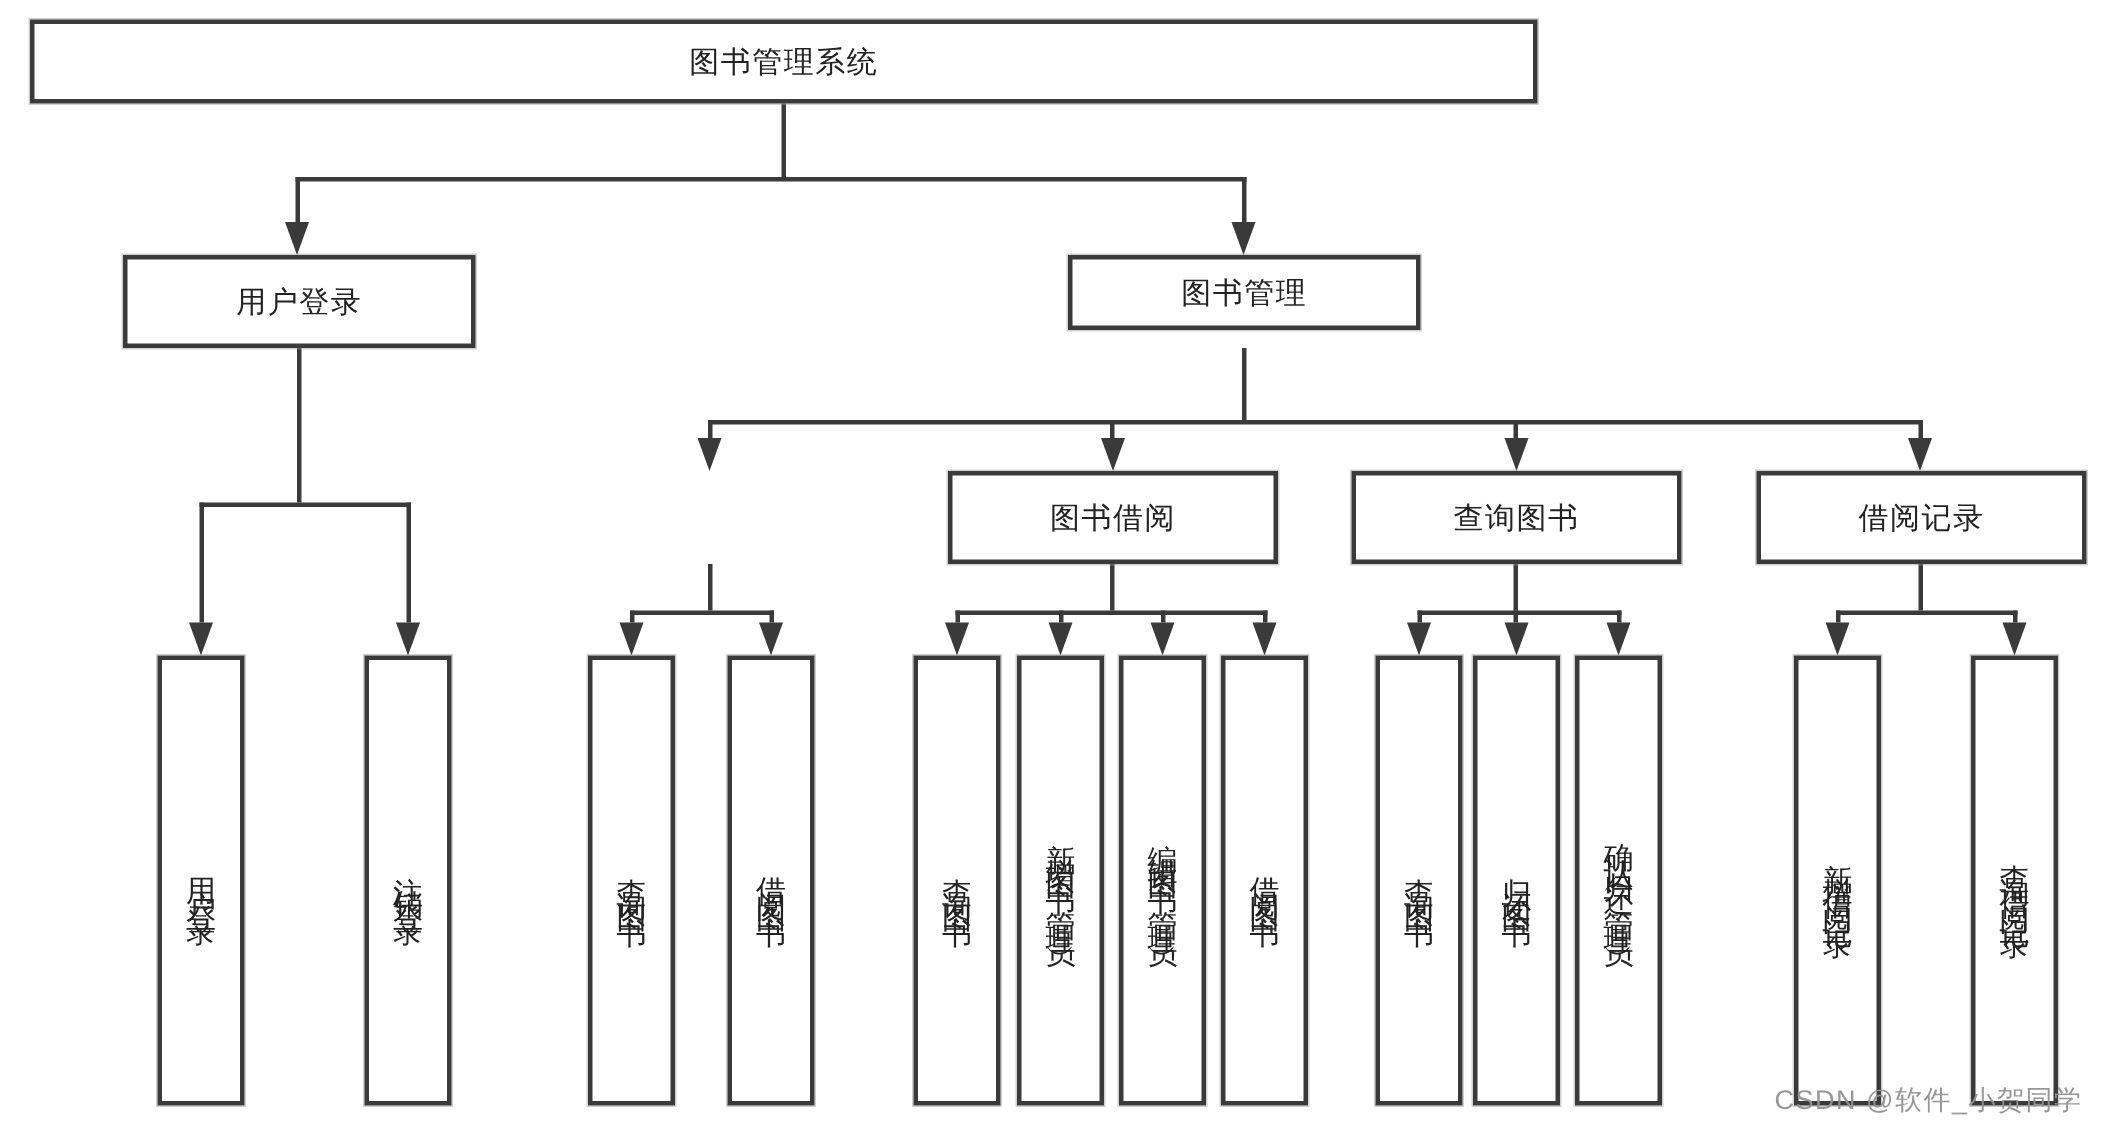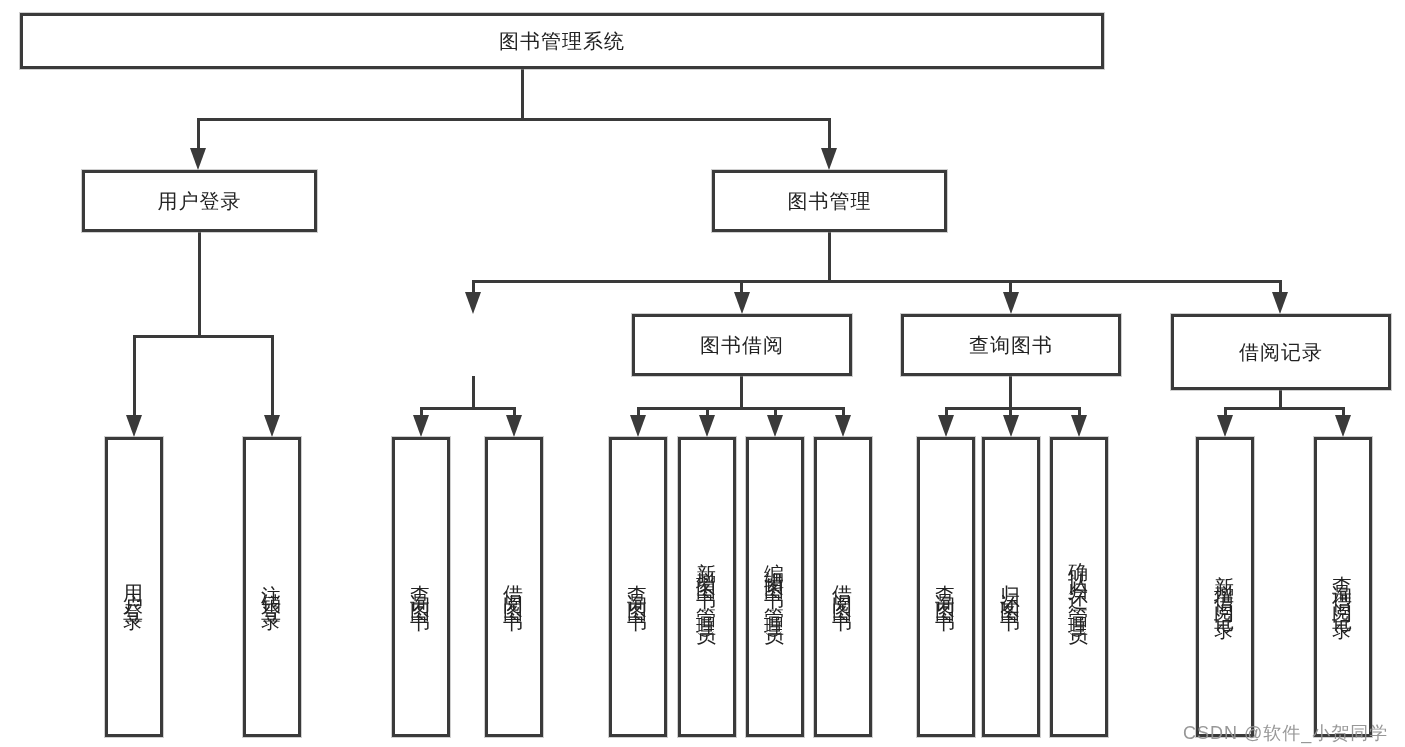--- a/index.html
+++ b/index.html
@@ -38,27 +38,27 @@
   .seg { position: absolute; background: #3a3a3a; z-index: 1; }
   .ah  {
     position: absolute;
     width: 0; height: 0;
     border-left: 8px solid transparent;
     border-right: 8px solid transparent;
     border-top: 22px solid #3a3a3a;
     z-index: 1;
   }
   
-  .b-root            { left: 20px;   top: 13px;  width: 1084px; height: 56px; }
+  .b-root            { left: 20px;   top: 13px;  width: 1005px; height: 56px; }
   .b-user-login      { left: 82px;   top: 170px; width: 235px;  height: 62px; }
-  .b-book-mgmt       { left: 712px;  top: 170px; width: 235px;  height: 62px; }
+  .b-book-mgmt       { left: 712px;  top: 170px; width: 235px;  height: 50px; }
   .b-new-book-rec    { left: 363px;  top: 314px; width: 220px;  height: 62px; }
   .b-book-borrow     { left: 632px;  top: 314px; width: 220px;  height: 62px; }
   .b-current-borrow  { left: 901px;  top: 314px; width: 220px;  height: 62px; }
-  .b-borrow-records  { left: 1171px; top: 314px; width: 220px;  height: 76px; }
+  .b-borrow-records  { left: 1171px; top: 314px; width: 220px;  height: 62px; }
   .l-1  { left: 105px; }  .l-2  { left: 243px; }  .l-3  { left: 392px; }
   .l-4  { left: 485px; }  .l-5  { left: 609px; }  .l-6  { left: 678px; }
   .l-7  { left: 746px; }  .l-8  { left: 814px; }  .l-9  { left: 917px; }
   .l-10 { left: 982px; }  .l-11 { left: 1050px; } .l-12 { left: 1196px; }
   .l-13 { left: 1314px; }
   
   .watermark {
     position: absolute;
     left: 1183px;
     top: 721px;

